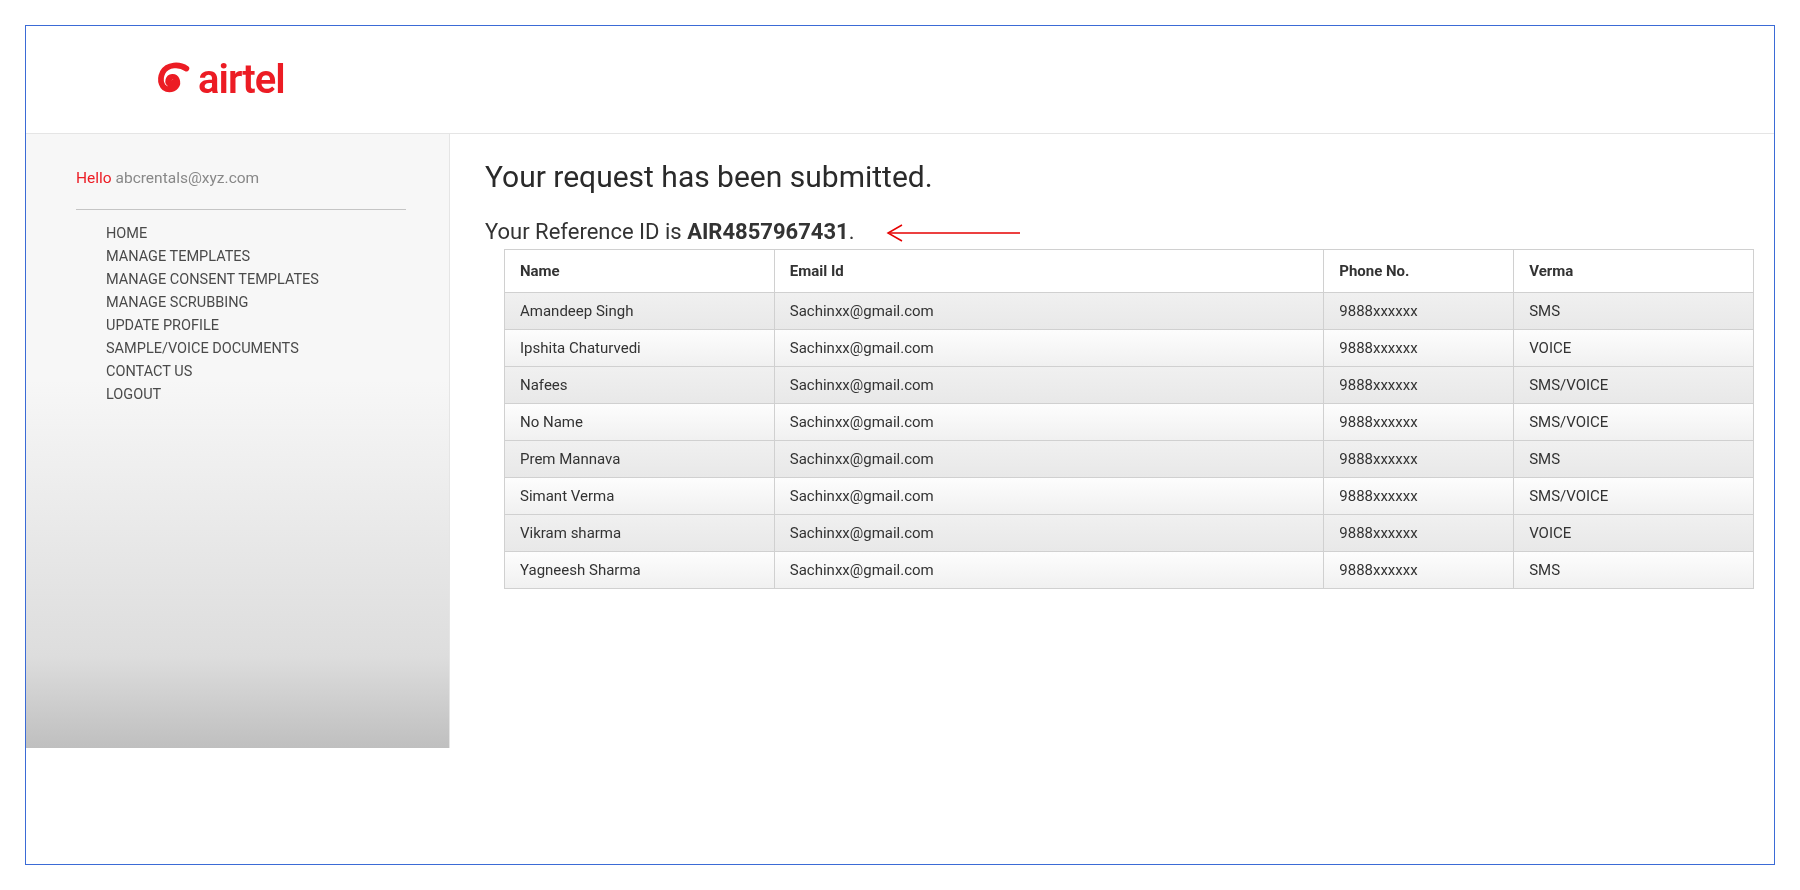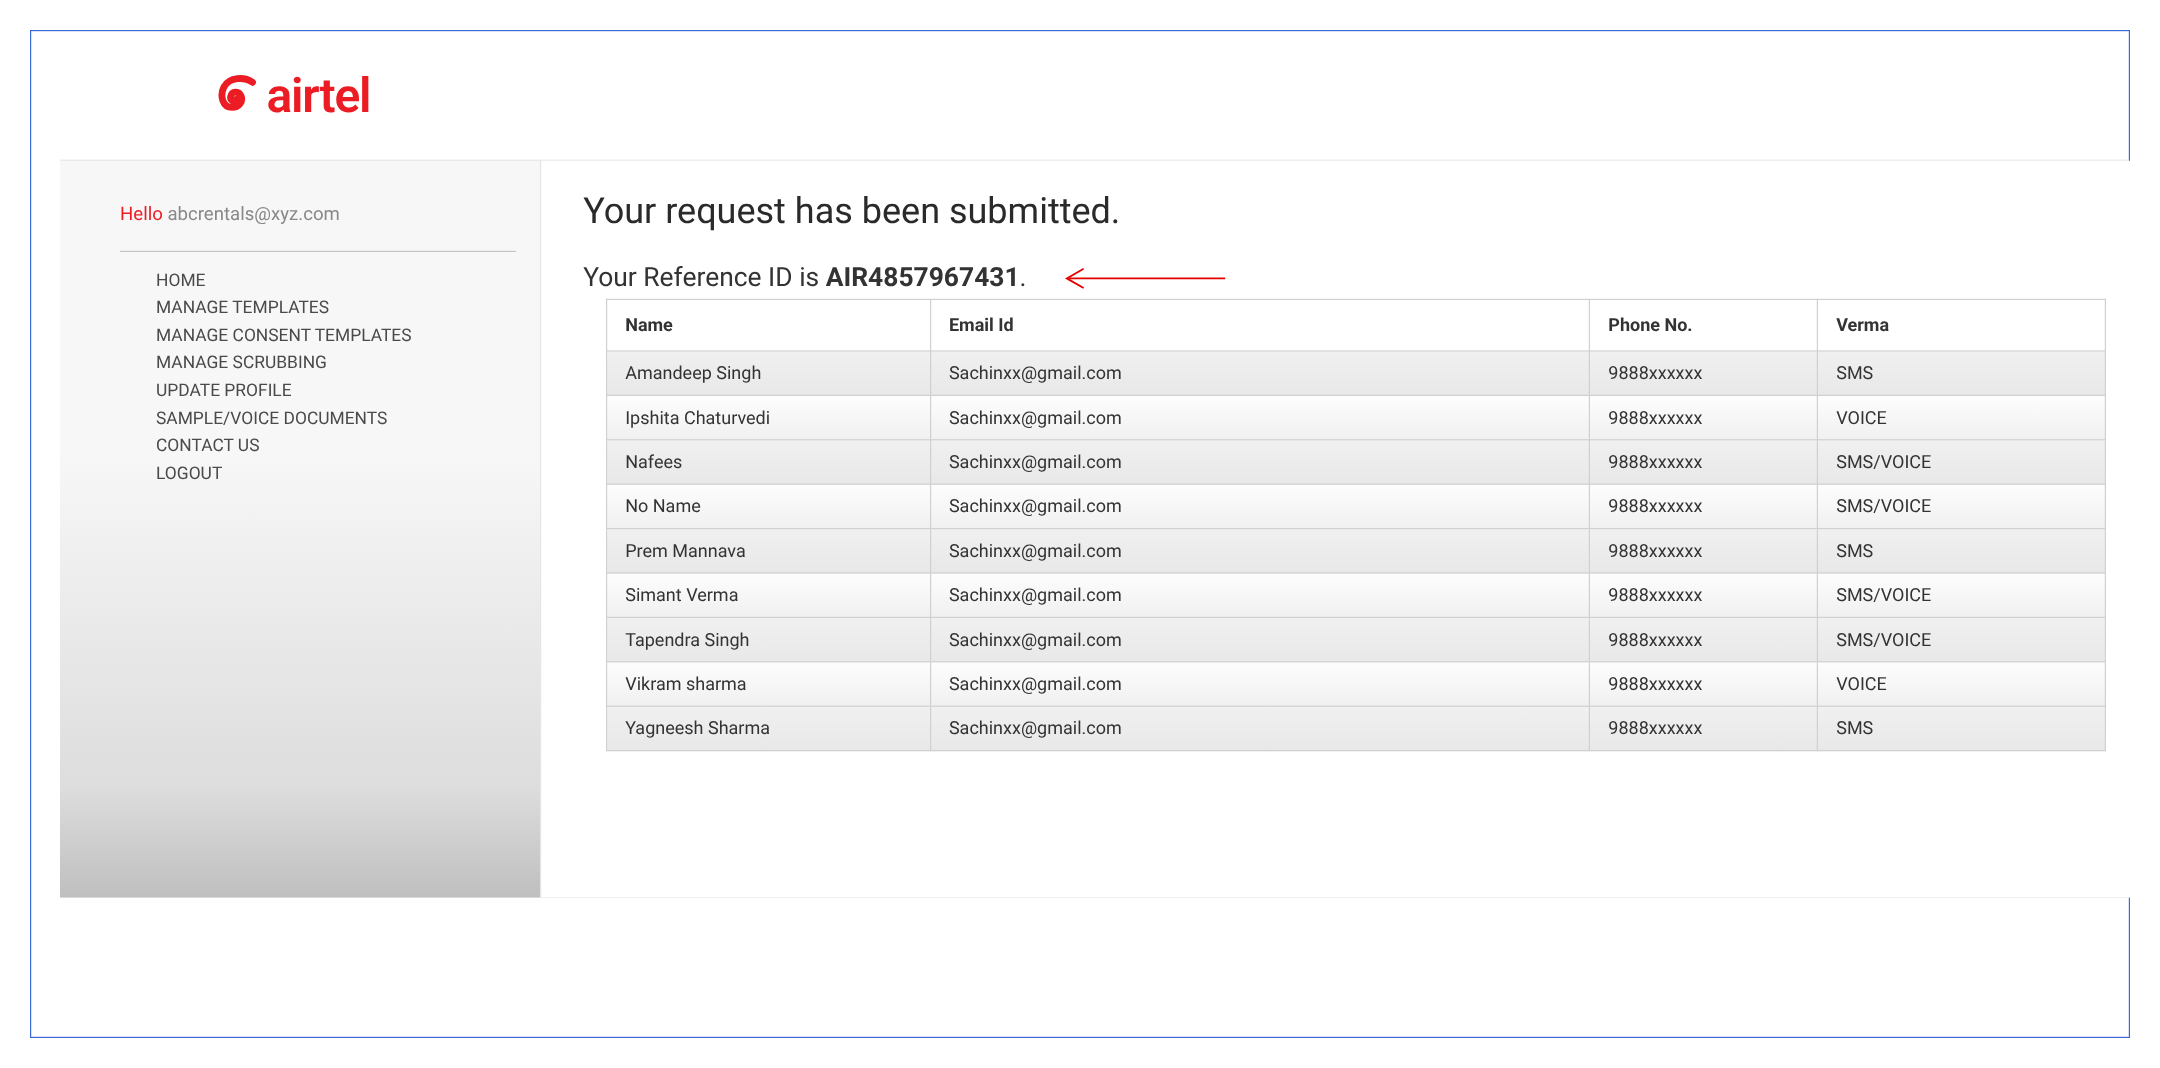--- a/index.html
+++ b/index.html
@@ -16,21 +16,20 @@
       overflow: hidden;
     }
     
     .outer-frame {
       border: 1px solid #3b6bd6;
       margin: 25px;
       width: 1750px;
       height: 840px;
       position: relative;
       background: #fff;
-      padding-left: 24px;
     }
     
     .content-wrap {
       padding: 30px 0 0 0;
     }
     
     .logo-area {
       padding: 0 0 30px 130px;
     }
     
@@ -262,26 +261,20 @@
                 <td>9888xxxxxx</td>
                 <td>SMS</td>
               </tr>
               <tr>
                 <td>Simant Verma</td>
                 <td>Sachinxx@gmail.com</td>
                 <td>9888xxxxxx</td>
                 <td>SMS/VOICE</td>
               </tr>
               <tr>
-                <td>Tapendra Singh</td>
-                <td>Sachinxx@gmail.com</td>
-                <td>9888xxxxxx</td>
-                <td>SMS/VOICE</td>
-              </tr>
-              <tr>
                 <td>Vikram sharma</td>
                 <td>Sachinxx@gmail.com</td>
                 <td>9888xxxxxx</td>
                 <td>VOICE</td>
               </tr>
               <tr>
                 <td>Yagneesh Sharma</td>
                 <td>Sachinxx@gmail.com</td>
                 <td>9888xxxxxx</td>
                 <td>SMS</td>

